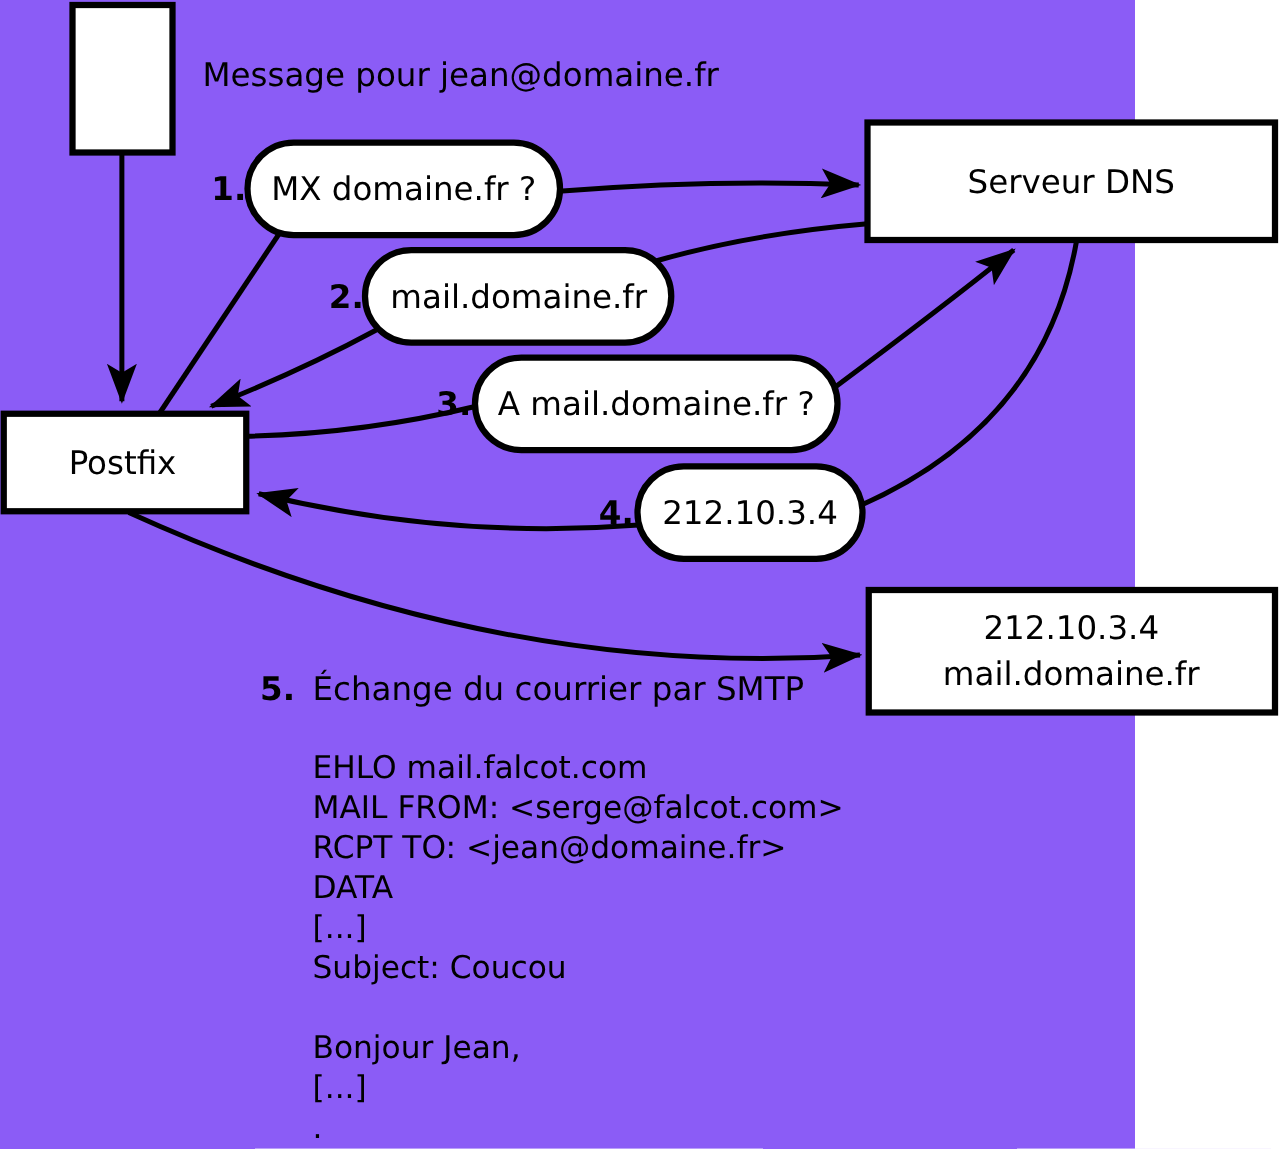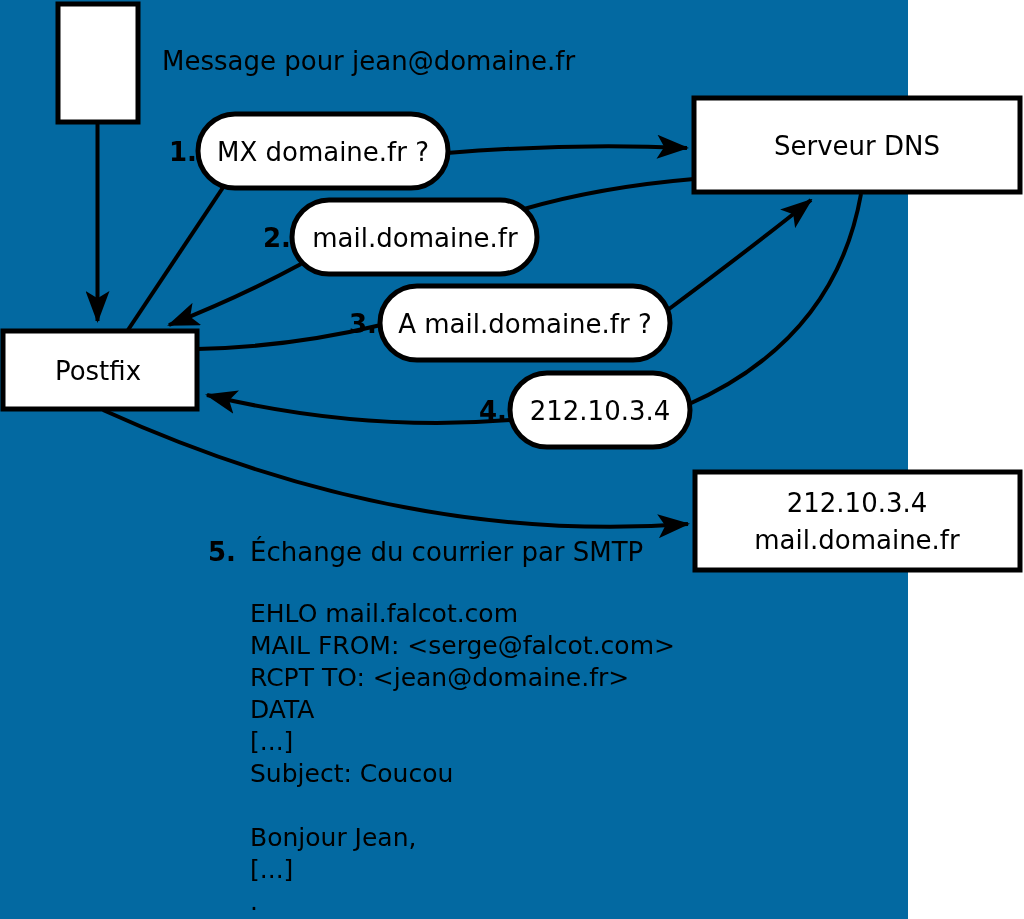--- a/index.html
+++ b/index.html
@@ -1,20 +1,20 @@
 <!DOCTYPE html>
 <html><head>
 <meta charset="utf-8">
 <style>
   html, body { margin: 0; padding: 0; background: #ffffff; }
   .canvas {
     position: relative;
     width: 908px;
     height: 919px;
-    background: #0369a1;
+    background: #8b5cf6;
     font-family: "DejaVu Sans", sans-serif;
   }
   svg { display: block; }
   .shape   { fill: #ffffff; stroke: #000000; stroke-width: 5; }
   .conn    { fill: none;   stroke: #000000; stroke-width: 4; }
   .txt     { fill: #000000; font-family: "DejaVu Sans", sans-serif; font-size: 26px; }
   .txt-c   { text-anchor: middle; dominant-baseline: central; }
   .txt-e   { text-anchor: end;    dominant-baseline: central; }
   .txt-s   { text-anchor: start;  dominant-baseline: central; }
   .num     { font-weight: bold; }

